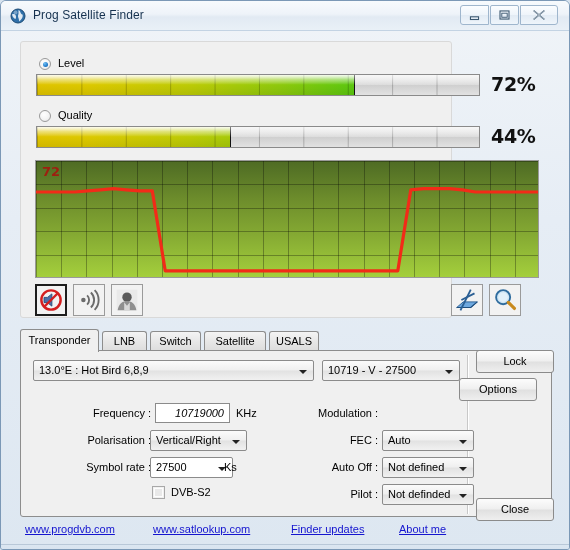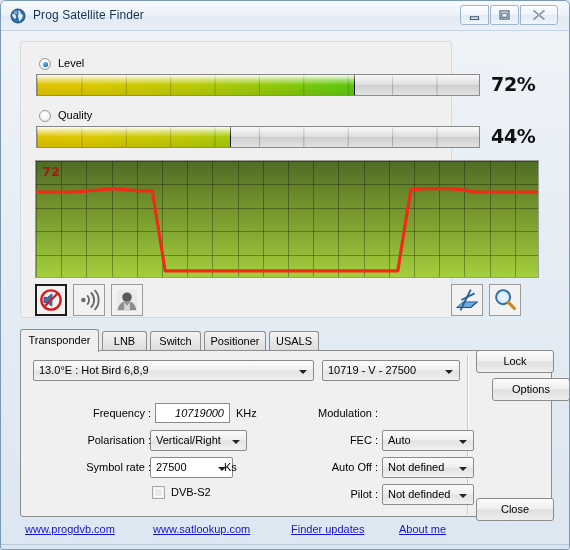--- a/index.html
+++ b/index.html
@@ -364,21 +364,21 @@
     width: 78px; height: 23px;
     background: linear-gradient(180deg,#fcfcfc 0%, #efefef 48%, #e0e0e0 52%, #efefef 100%);
     border: 1px solid #8b8b8b;
     border-radius: 3px;
     font-size: 11px;
     color: #000;
     text-align: center;
     line-height: 21px;
   }
   #btn-lock { left: 475px; top: 349px; }
-  #btn-options { left: 491px; top: 377px; }
+  #btn-options { left: 458px; top: 377px; }
   #btn-close-dlg { left: 475px; top: 497px; }
 
   
   #footer {
     position: absolute;
     left: 0; top: 519px;
     width: 570px; height: 31px;
   }
   .flink {
     position: absolute;
@@ -511,21 +511,21 @@
         <circle cx="14" cy="13" r="5" fill="#eaf5fc" opacity=".7"></circle>
         <line x1="19.5" y1="18.5" x2="26" y2="25" stroke="#c98a1d" stroke-width="3.4" stroke-linecap="round"></line>
       </svg>
     </div>
   </div>
 
   <div id="tabstrip">
     <div class="tab active" id="tab-0" style="left:0px;width:79px;">Transponder</div>
     <div class="tab" id="tab-1" style="left:82px;width:45px;">LNB</div>
     <div class="tab" id="tab-2" style="left:130px;width:51px;">Switch</div>
-    <div class="tab" id="tab-3" style="left:184px;width:62px;">Positioner</div>
+    <div class="tab" id="tab-3" style="left:184px;width:62px;">Satellite</div>
     <div class="tab" id="tab-4" style="left:249px;width:50px;">USALS</div>
   </div>
 
   <div id="tabpanel">
     <div id="panel-divider"></div>
 
     <div class="combo" id="combo-satellite">
       <span class="combo-text">13.0°E : Hot Bird 6,8,9</span>
       <span class="combo-arrow"></span>
     </div>

